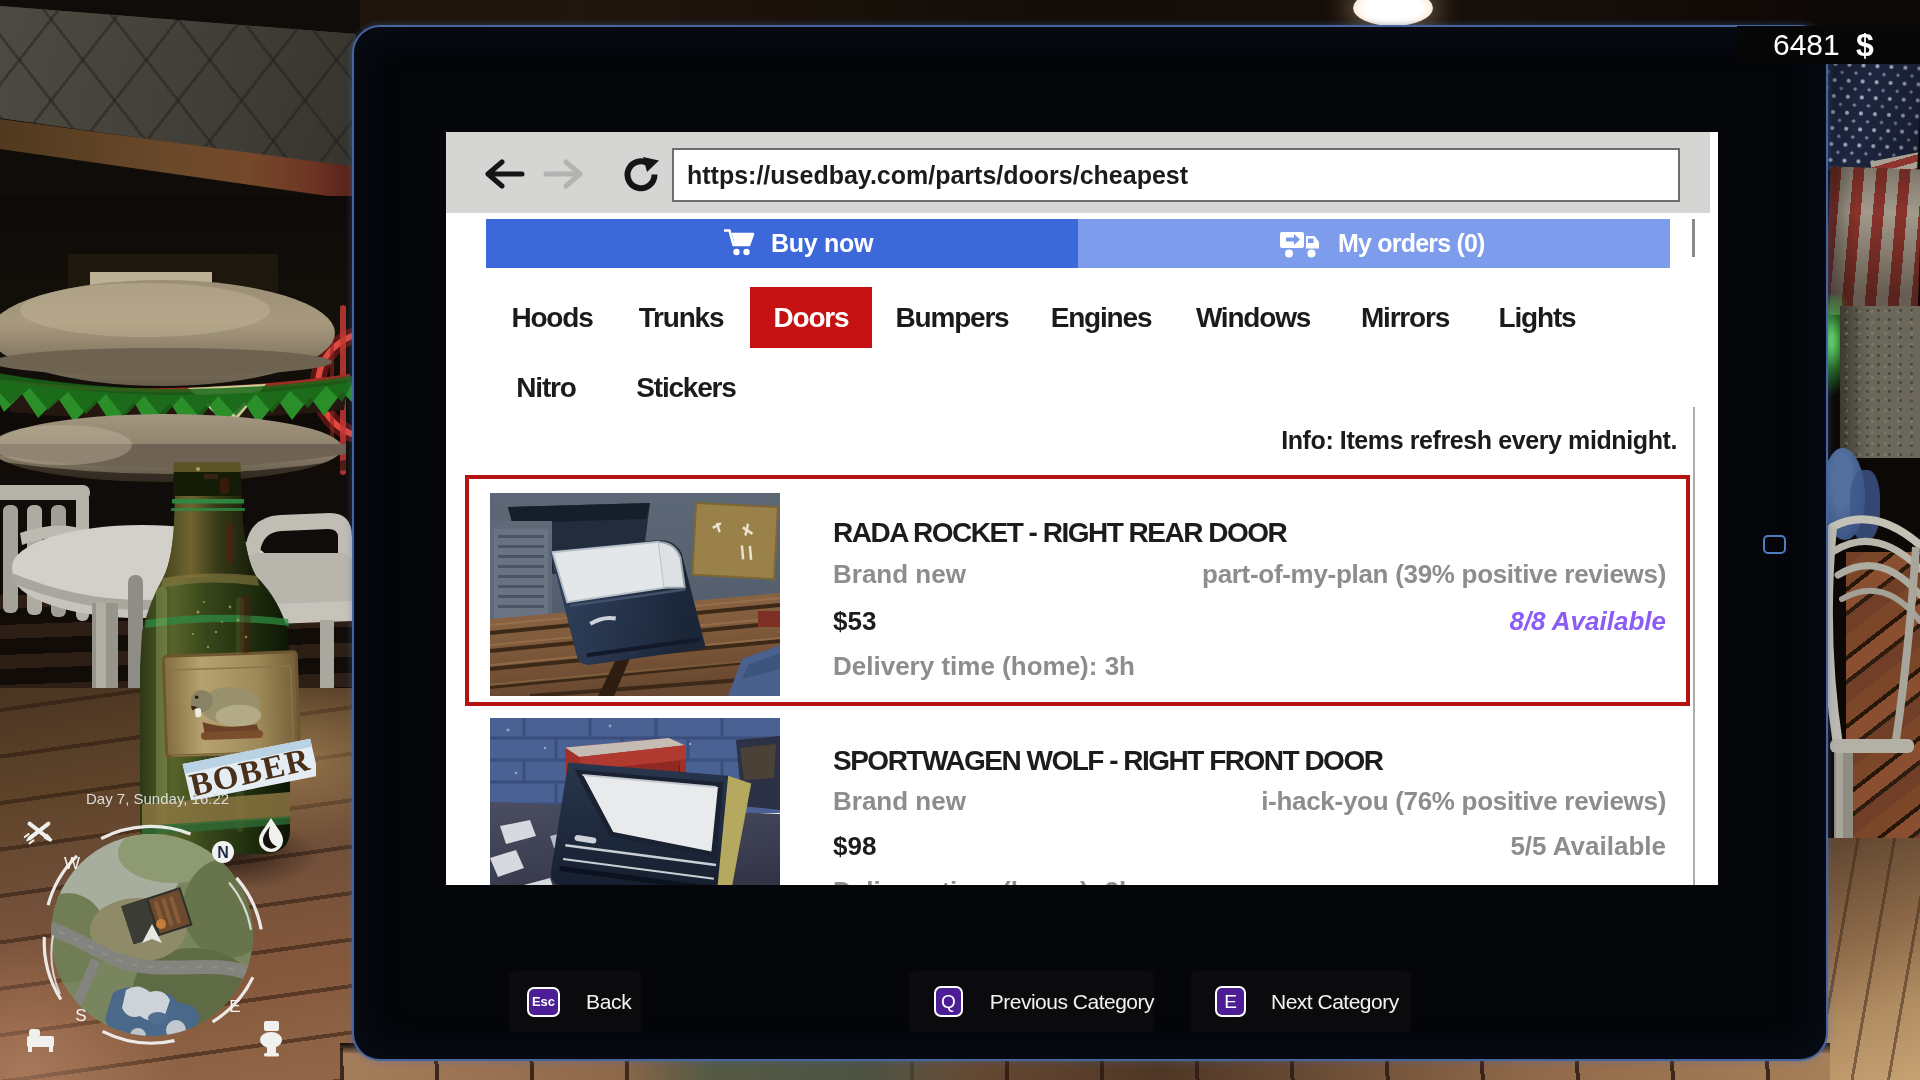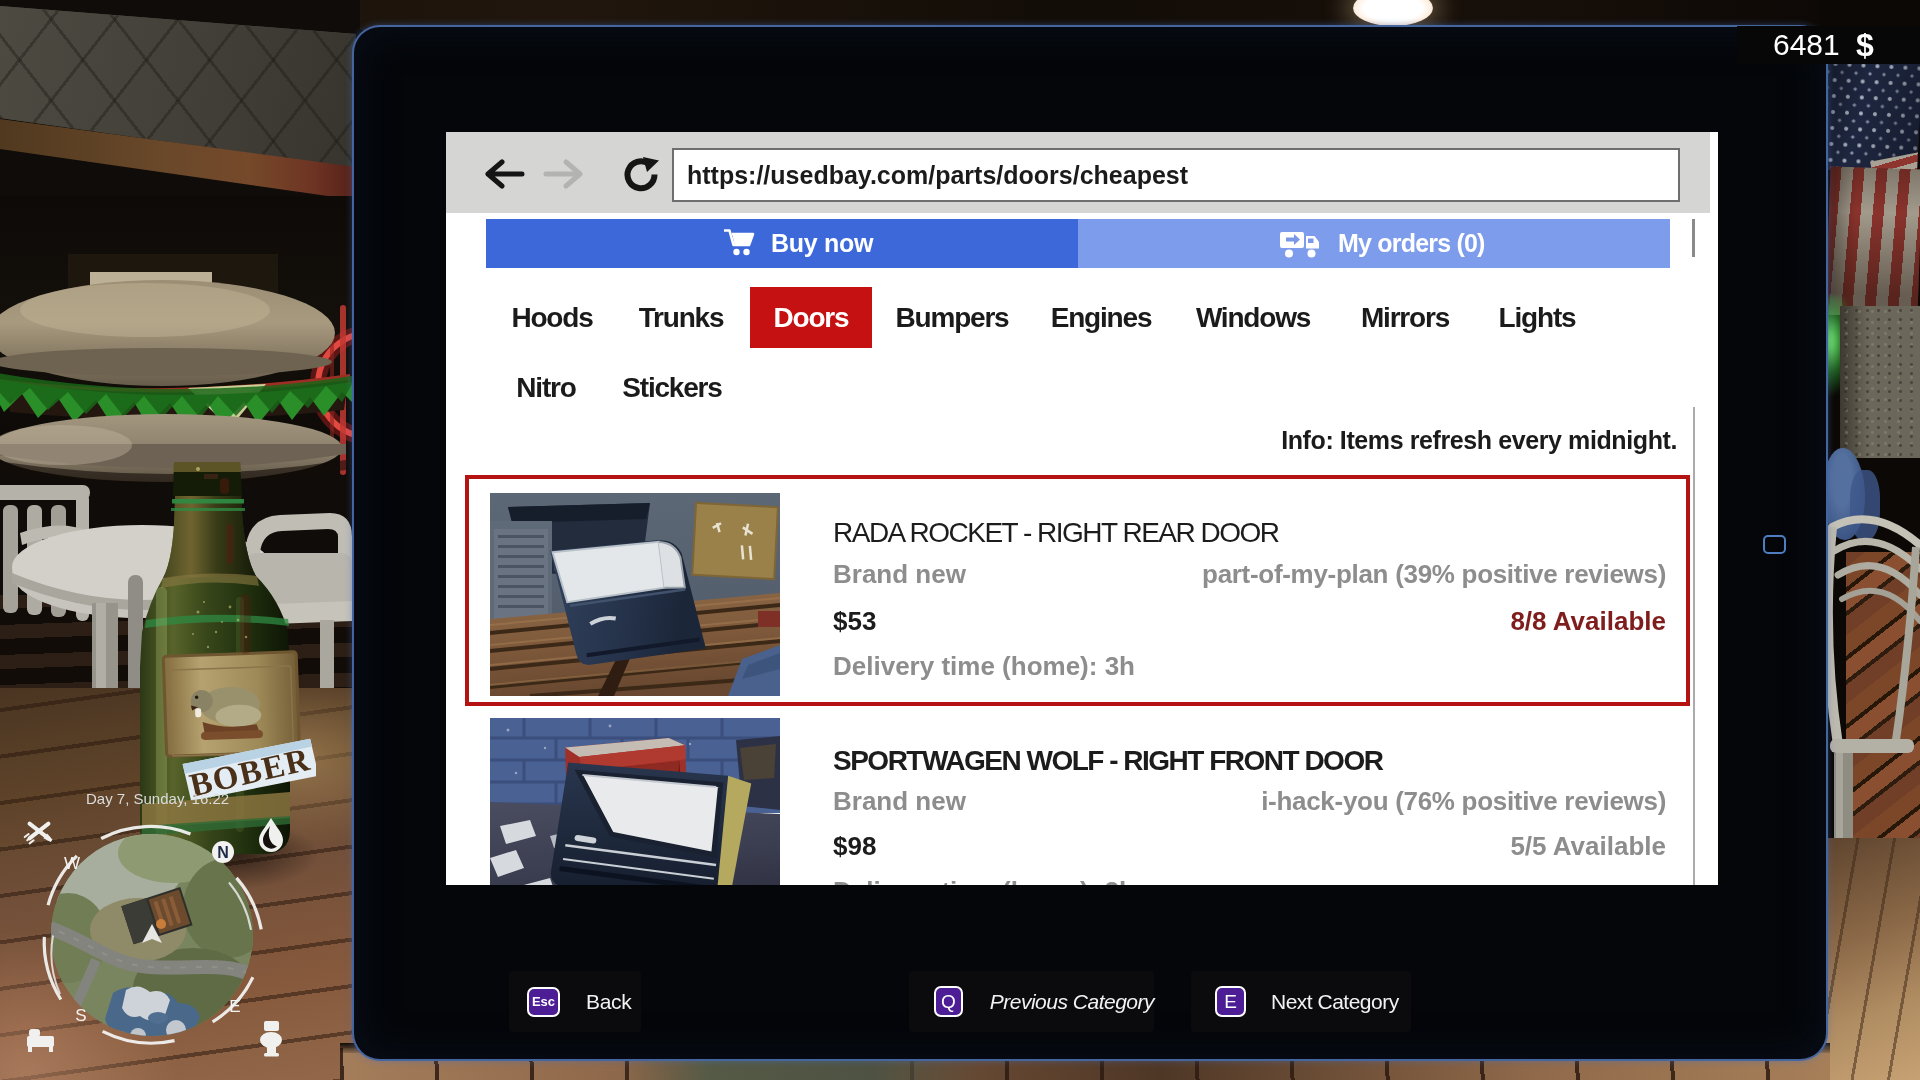--- a/index.html
+++ b/index.html
@@ -361,21 +361,21 @@
     <div class="abs" style="left:304px;top:155px;width:122px;height:61px;background:#c51111;"></div>
     <div class="tab" style="left:106px;">Hoods</div>
     <div class="tab" style="left:235px;">Trunks</div>
     <div class="tab" style="left:365px;color:#fff;">Doors</div>
     <div class="tab" style="left:506px;">Bumpers</div>
     <div class="tab" style="left:655px;">Engines</div>
     <div class="tab" style="left:807px;">Windows</div>
     <div class="tab" style="left:959px;">Mirrors</div>
     <div class="tab" style="left:1091px;">Lights</div>
     <div class="tab tab2" style="left:100px;">Nitro</div>
-    <div class="tab tab2" style="left:226px;">Stickers</div>
+    <div class="tab tab2" style="left:240px;">Stickers</div>
 
     <div class="abs" style="right:41px;top:294px;height:28px;line-height:28px;font-size:25px;letter-spacing:-0.4px;font-weight:700;color:#1b1b1b;">Info: Items refresh every midnight.</div>
 
     <div class="abs" style="left:19px;top:343px;width:1217px;height:223px;border:4px solid #b51212;"></div>
     <div id="thumb1" class="abs" style="left:44px;top:361px;width:290px;height:203px;overflow:hidden;">
       <svg width="290" height="203" viewBox="0 0 290 203">
         <defs>
           <linearGradient id="t1wall" x1="0" y1="0" x2="0" y2="1">
             <stop offset="0%" stop-color="#5d6876"></stop>
               <stop offset="100%" stop-color="#4d5765"></stop>
@@ -444,25 +444,25 @@
           <path d="M72 40 L178 52 Q196 54 200 70 L204 168 L86 160 Q76 158 76 146 Z" fill="url(#t1door)"></path>
           <path d="M74 42 L180 54 L176 100 L78 94 Z" fill="#e3e7ea"></path>
           <path d="M74 42 L180 54 L176 100 L78 94 Z" fill="none" stroke="#b9c1c8" stroke-width="2"></path>
           <path d="M180 54 Q 196 58 198 74 L196 104 L176 100" fill="#dde1e4" stroke="#9aa2aa" stroke-width="2"></path>
           <path d="M80 98 L196 106" stroke="#42526c" stroke-width="2.5"></path>
           <path d="M96 120 q14 -5 26 0" stroke="#cdd2d8" stroke-width="4" fill="none"></path>
           <path d="M86 150 L200 158" stroke="#12192a" stroke-width="4"></path>
         </g>
       </svg>
     </div>
-    <div class="abs" style="left:387px;top:387px;height:28px;line-height:28px;font-size:28px;letter-spacing:-1.5px;font-weight:400;color:#1c1c1c;">RADA ROCKET - RIGHT REAR DOOR</div>
+    <div class="abs" style="left:387px;top:387px;height:28px;line-height:28px;font-size:28px;letter-spacing:-1.5px;font-weight:700;color:#1c1c1c;">RADA ROCKET - RIGHT REAR DOOR</div>
     <div class="abs" style="left:387px;top:428px;height:28px;line-height:28px;font-size:26px;font-weight:700;color:#8d8d8d;">Brand new</div>
     <div class="abs" style="right:52px;top:428px;height:28px;line-height:28px;font-size:26px;letter-spacing:-0.3px;font-weight:700;color:#8d8d8d;">part-of-my-plan (39% positive reviews)</div>
     <div class="abs" style="left:387px;top:475px;height:28px;line-height:28px;font-size:26px;font-weight:700;color:#1c1c1c;">$53</div>
-    <div class="abs" style="right:52px;top:475px;height:28px;line-height:28px;font-size:26px;font-weight:700;color:#7f1d1d;">8/8 Available</div>
+    <div class="abs" style="right:52px;top:475px;height:28px;line-height:28px;font-size:26px;font-weight:700;color:#8b5cf6;font-style:italic;">8/8 Available</div>
     <div class="abs" style="left:387px;top:520px;height:28px;line-height:28px;font-size:26px;font-weight:700;color:#8d8d8d;">Delivery time (home): 3h</div>
 
     <div id="thumb2" class="abs" style="left:44px;top:586px;width:290px;height:203px;overflow:hidden;">
       <svg width="290" height="203" viewBox="0 0 290 203">
         <defs>
           <linearGradient id="t2floor" x1="0" y1="0" x2="0.3" y2="1">
             <stop offset="0%" stop-color="#4a4c60"></stop>
               <stop offset="60%" stop-color="#3b3d50"></stop>
               <stop offset="100%" stop-color="#2e3042"></stop>
           </linearGradient>
@@ -543,21 +543,21 @@
     <div class="abs" style="left:1246px;top:87px;width:3px;height:38px;background:#8a8a8a;"></div>
     <div class="abs" style="left:1247px;top:275px;width:2px;height:478px;background:#ababab;"></div>
   </div>
 
   <div class="bbtn" style="left:509px;width:132px;">
     <span class="keyic" style="width:29px;height:26px;margin-left:18px;font-size:13px;">Esc</span>
     <span style="margin-left:26px;letter-spacing:-0.3px;">Back</span>
   </div>
   <div class="bbtn" style="left:909px;width:245px;">
     <span class="keyic" style="width:27px;height:27px;margin-left:25px;font-size:19px;font-weight:400;">Q</span>
-    <span style="margin-left:27px;letter-spacing:-0.5px;font-style:italic;">Previous Category</span>
+    <span style="margin-left:27px;letter-spacing:-0.5px;">Previous Category</span>
   </div>
   <div class="bbtn" style="left:1191px;width:220px;">
     <span class="keyic" style="width:27px;height:27px;margin-left:24px;font-size:19px;font-weight:400;">E</span>
     <span style="margin-left:25px;letter-spacing:-0.5px;">Next Category</span>
   </div>
 
   <div class="abs" style="left:1737px;top:26px;width:183px;height:38px;background:#070707;"></div>
   <div class="abs" style="left:1773px;top:26px;width:62px;height:38px;line-height:38px;font-size:30px;color:#fff;text-align:center;">6481</div>
   <div class="abs" style="left:1850px;top:26px;width:30px;height:38px;line-height:38px;font-size:32px;font-weight:700;color:#fff;text-align:center;">$</div>
 

